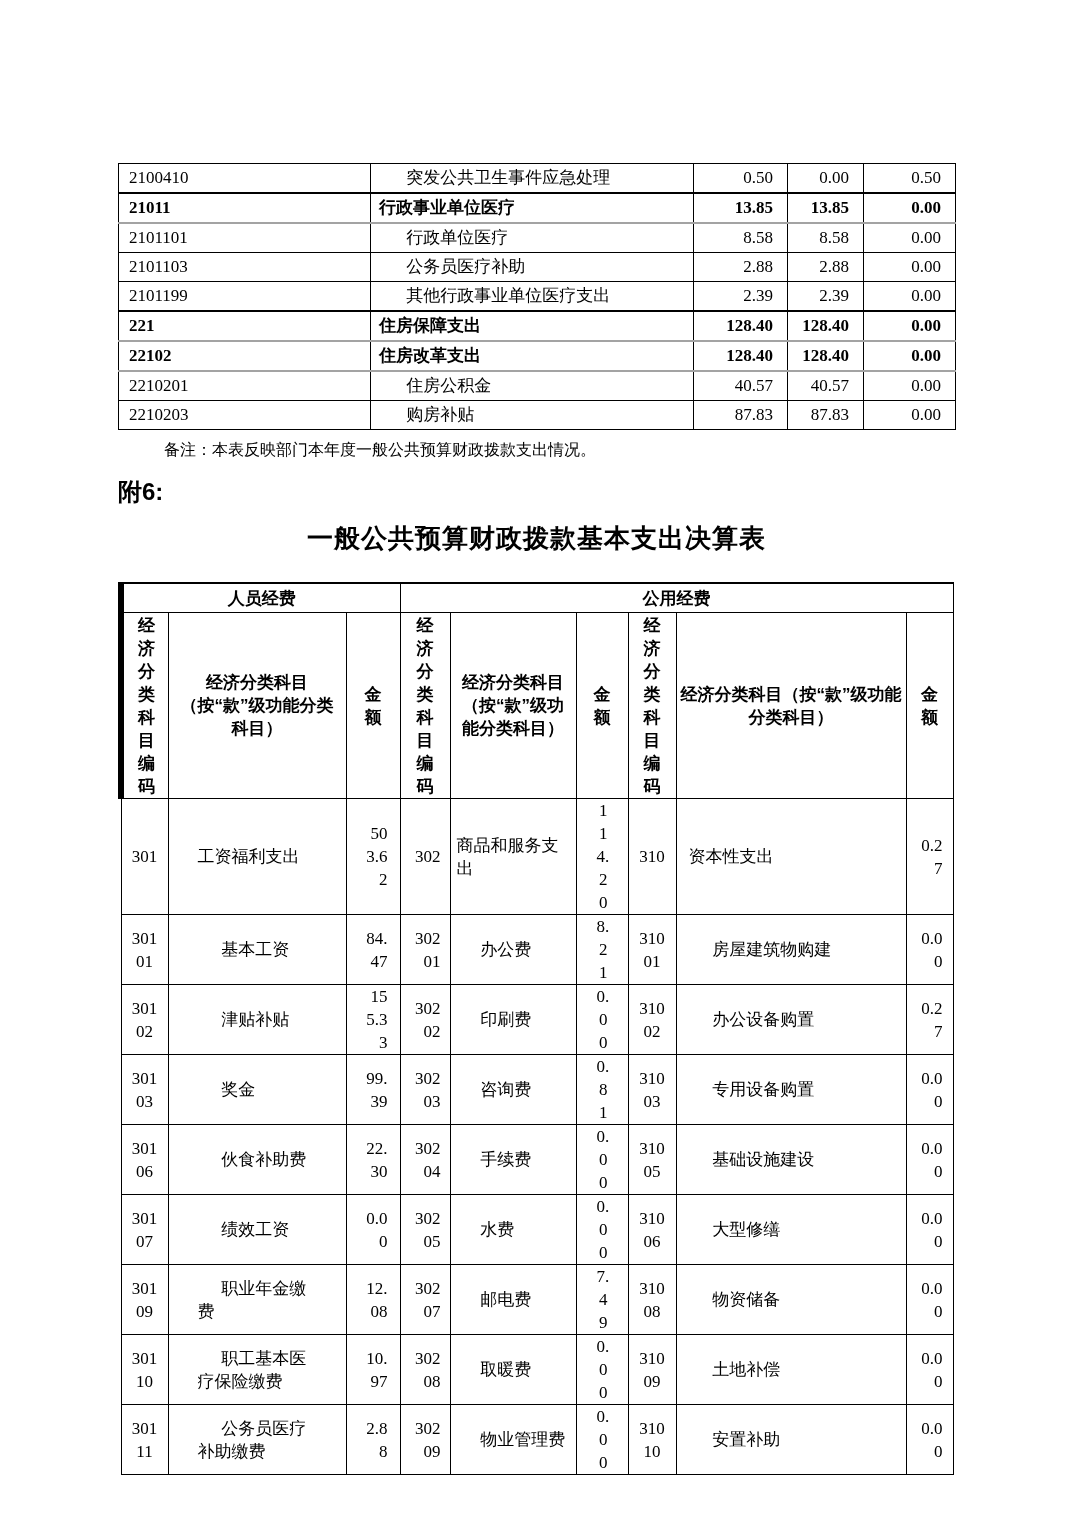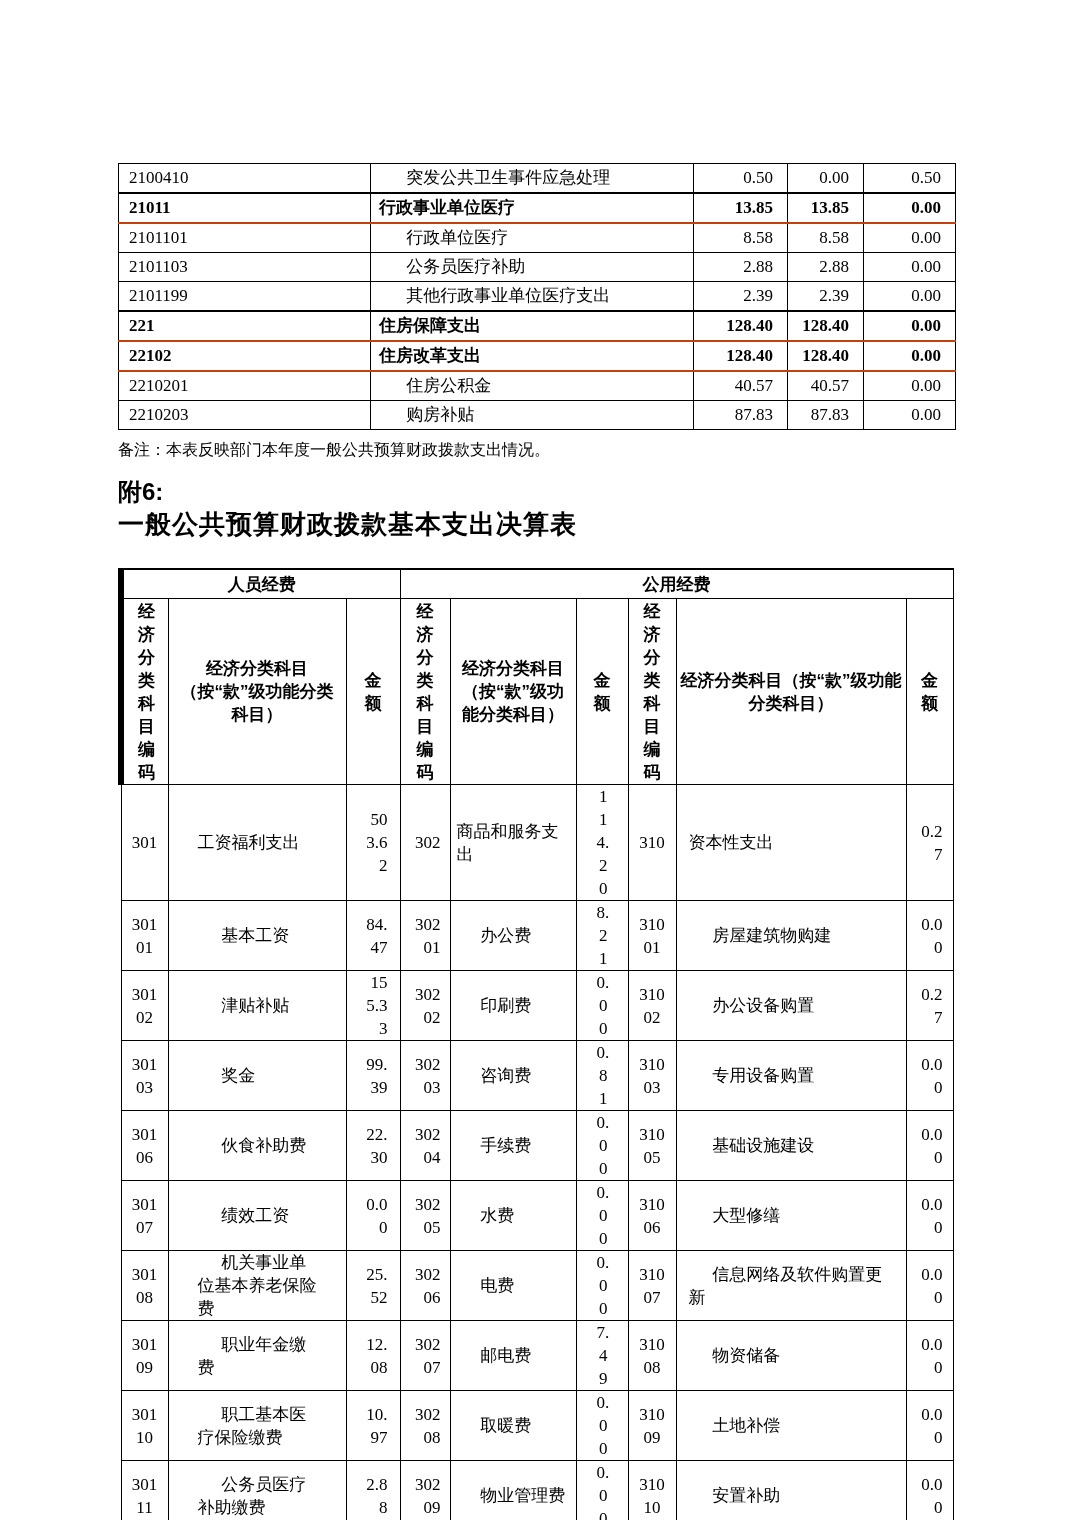--- a/index.html
+++ b/index.html
@@ -13,27 +13,27 @@
   table { border-collapse:collapse; table-layout:fixed; width:100%; }
   td { border:1px solid #000; overflow:hidden; vertical-align:middle; }
 
   
   .tt { width:837px; font-size:17px; }
   .tt td { height:28px; line-height:28px; padding:0; }
   .tt .code { text-align:left; padding-left:10px;margin-top:6px; }
   .tt .name { text-align:left; padding-left:8px; }
   .tt .name.ind { text-indent:1.6em; }
   .tt .val  { text-align:right; padding-right:14px; }
-  .tt tr.b td { font-weight:bold; border-top:2px solid #000; border-bottom:2px solid #c2410c; }
+  .tt tr.b td { font-weight:bold; border-top:2px solid #000; border-bottom:2px solid #a3a3a3; }
 
   
-  .note { margin-top:9px; font-size:16px; line-height:22px; }
+  .note { margin-top:9px; font-size:16px; line-height:22px;margin-left:46px; }
   .attach { margin-top:16px; font-size:24px; font-weight:bold;
             font-family:"Liberation Sans", sans-serif; line-height:30px; }
-  .title { width:837px; text-align:left; font-size:26px;
+  .title { margin-top:14px; width:837px; text-align:center; font-size:26px;
            font-weight:bold; font-family:"Liberation Sans", sans-serif; letter-spacing:1px; }
   .meta { margin-top:26px; width:807px; margin-left:30px; display:flex;
           justify-content:space-between; align-items:flex-start;
           font-size:17px; line-height:27px; }
   .meta .dept { width:250px; white-space:pre-line; }
   .meta .year { padding-top:3px; }
   .meta .unit { padding-top:3px; text-align:right; }
 
   
   .mt { margin-top:26px; width:832px; font-size:17px; border-top:2px solid #000; }
@@ -240,31 +240,20 @@
           <td class="dn1 ind">绩效工资</td>
           <td class="da1">0.00</td>
           <td class="dc2">30205</td>
           <td class="dn2 ind">水费</td>
           <td class="da2">0.00</td>
           <td class="dc3">31006</td>
           <td class="dn3 ind">大型修缮</td>
           <td class="da3">0.00</td>
         </tr>
         <tr class="drow">
-          <td class="dc1">30108</td>
-          <td class="dn1 ind">机关事业单位基本养老保险费</td>
-          <td class="da1">25.52</td>
-          <td class="dc2">30206</td>
-          <td class="dn2 ind">电费</td>
-          <td class="da2">0.00</td>
-          <td class="dc3">31007</td>
-          <td class="dn3 ind">信息网络及软件购置更新</td>
-          <td class="da3">0.00</td>
-        </tr>
-        <tr class="drow">
           <td class="dc1">30109</td>
           <td class="dn1 ind">职业年金缴费</td>
           <td class="da1">12.08</td>
           <td class="dc2">30207</td>
           <td class="dn2 ind">邮电费</td>
           <td class="da2">7.49</td>
           <td class="dc3">31008</td>
           <td class="dn3 ind">物资储备</td>
           <td class="da3">0.00</td>
         </tr>

